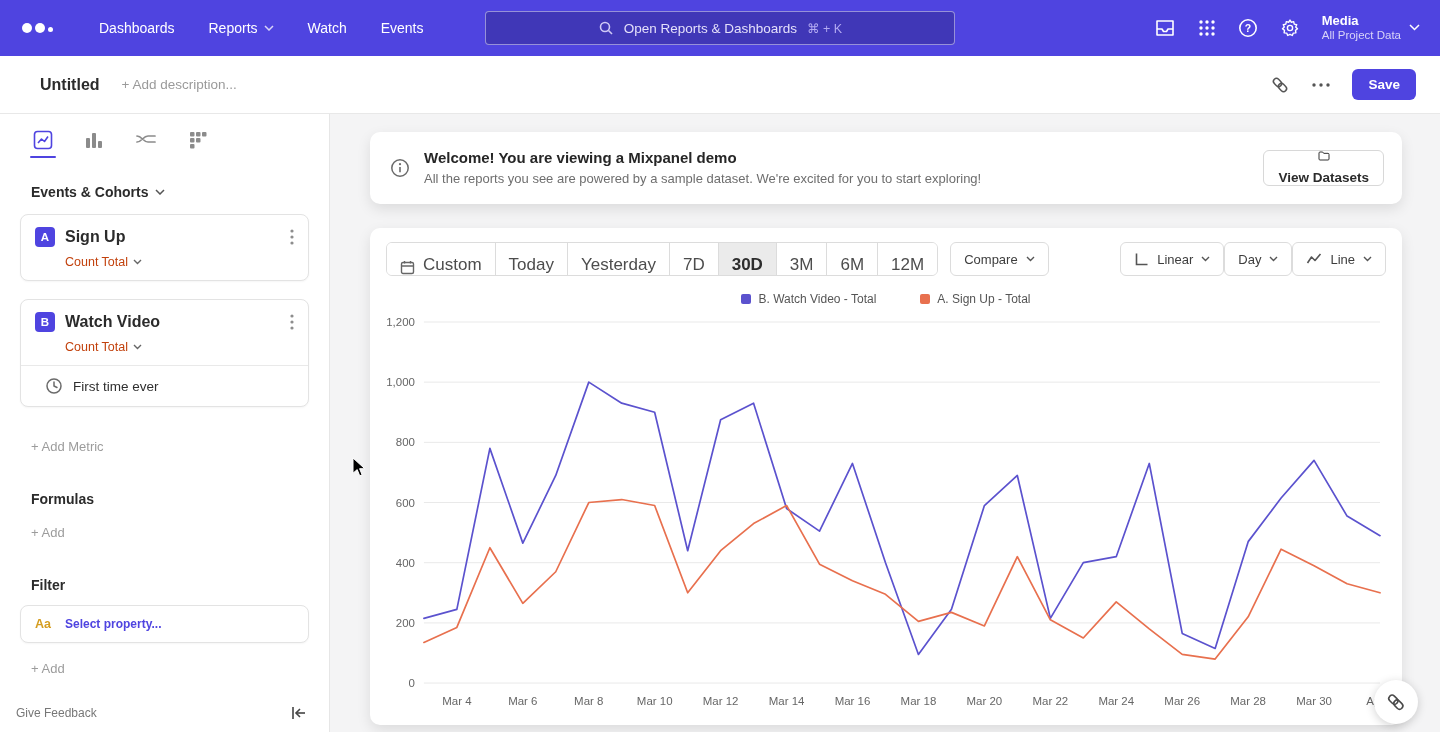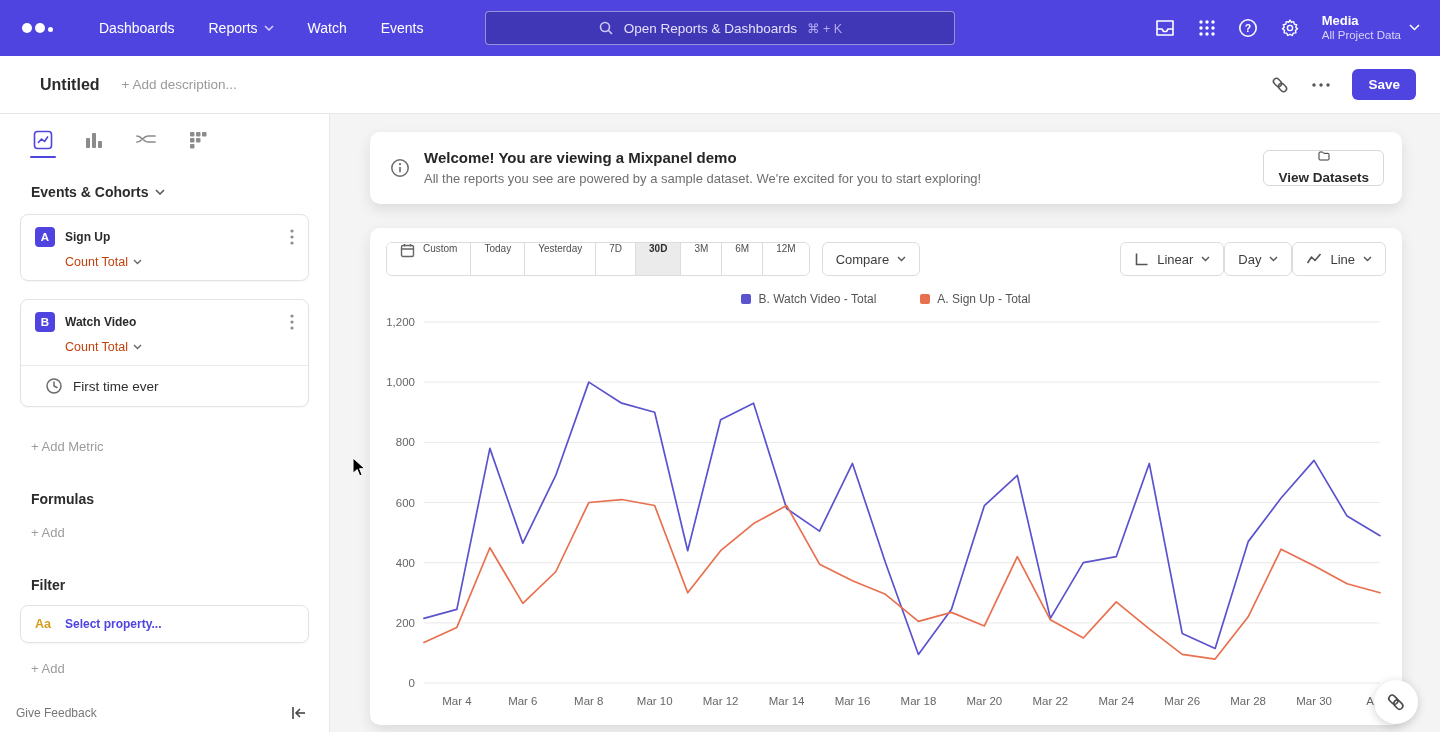--- a/index.html
+++ b/index.html
@@ -70,21 +70,21 @@
   .metric-card {
     border:1px solid #e3e3e3; border-radius:8px; background:#fff;
     box-shadow:0 1px 2px rgba(0,0,0,0.04); margin-bottom:18px;
   }
   .metric-top { padding:12px 12px 10px 14px; }
   .metric-row1 { display:flex; align-items:center; gap:10px; }
   .badge {
     width:20px; height:20px; border-radius:4px; background:#4f44e0; color:#fff;
     font-size:11.5px; font-weight:700; display:flex; align-items:center; justify-content:center;
   }
-  .metric-name { font-size:12px; font-weight:600; color:#2b2b2b; flex:1; cursor:pointer; }
+  .metric-name { font-size:16px; font-weight:600; color:#2b2b2b; flex:1; cursor:pointer; }
   .kebab { color:#8d8d8d; cursor:pointer; padding:2px; }
   .metric-agg {
     margin:8px 0 0 30px; font-size:12.5px; color:#c2410c;
     display:inline-flex; align-items:center; gap:5px; cursor:pointer;
   }
   .first-time {
     border-top:1px solid #e9e9e9; padding:11px 12px 11px 24px;
     display:flex; align-items:center; gap:10px; cursor:pointer;
   }
   .first-time .ft-label { font-size:13.5px; color:#2f2f2f; }
@@ -122,22 +122,22 @@
   }
   .chart-card {
     margin-top:24px; background:#fff; border-radius:10px;
     box-shadow:0 5px 14px rgba(0,0,0,0.10); height:497px; overflow:hidden;
   }
   .chart-toolbar { display:flex; align-items:center; margin:14px 16px 0 16px; }
   .seg {
     display:flex; border:1px solid #dcdcdc; border-radius:6px; overflow:hidden; height:34px;
   }
   .seg-item {
-    display:flex; align-items:flex-start; gap:8px; padding:0 13px;
-    font-size:10px; color:#4d4d4d; cursor:pointer; background:#fff;
+    display:flex; align-items:flex-end; gap:8px; padding:0 13px;
+    font-size:17px; color:#4d4d4d; cursor:pointer; background:#fff;
   }
   .seg-item + .seg-item { border-left:1px solid #dcdcdc; }
   .seg-item.selected { background:#ebebeb; color:#2d2d2d; font-weight:700; }
   .tb-btn {
     display:flex; align-items:center; gap:8px; border:1px solid #dcdcdc; border-radius:6px;
     background:#fff; height:34px; padding:0 13px; font-size:13px; color:#3d3d3d; cursor:pointer;
   }
   .tb-btn.compare { margin-left:12px; }
   .tb-right { margin-left:auto; display:flex; }
   .legend { display:flex; justify-content:center; gap:44px; margin-top:16px; }

